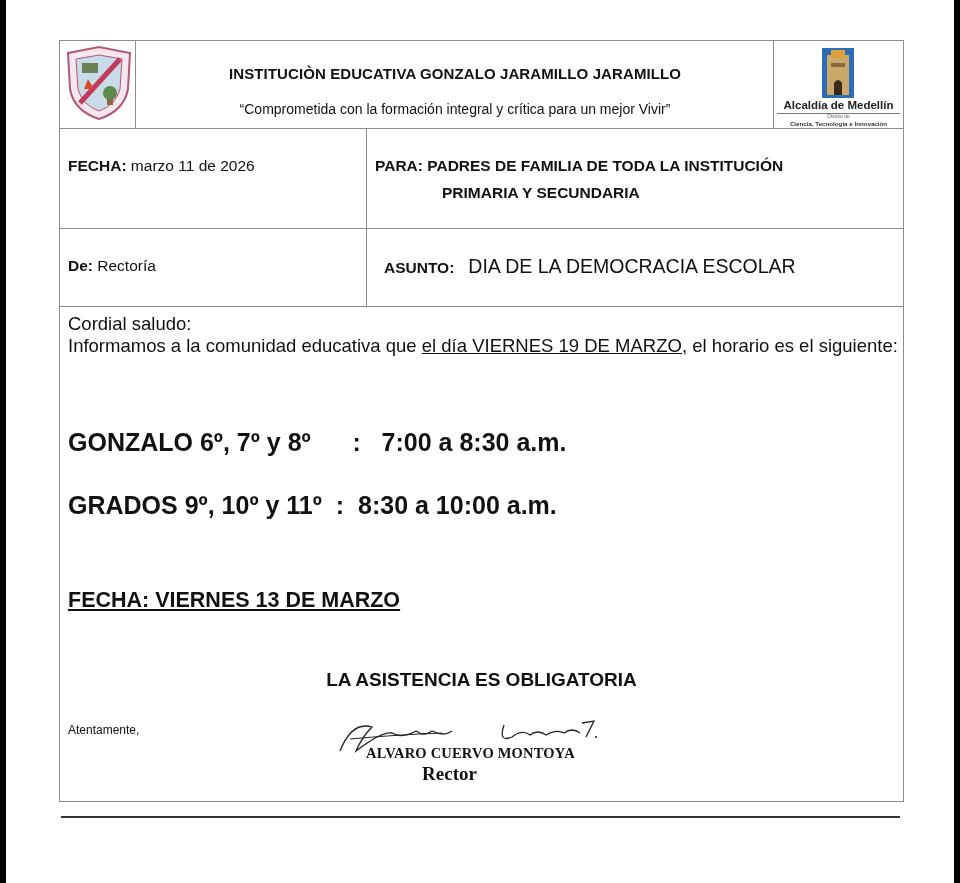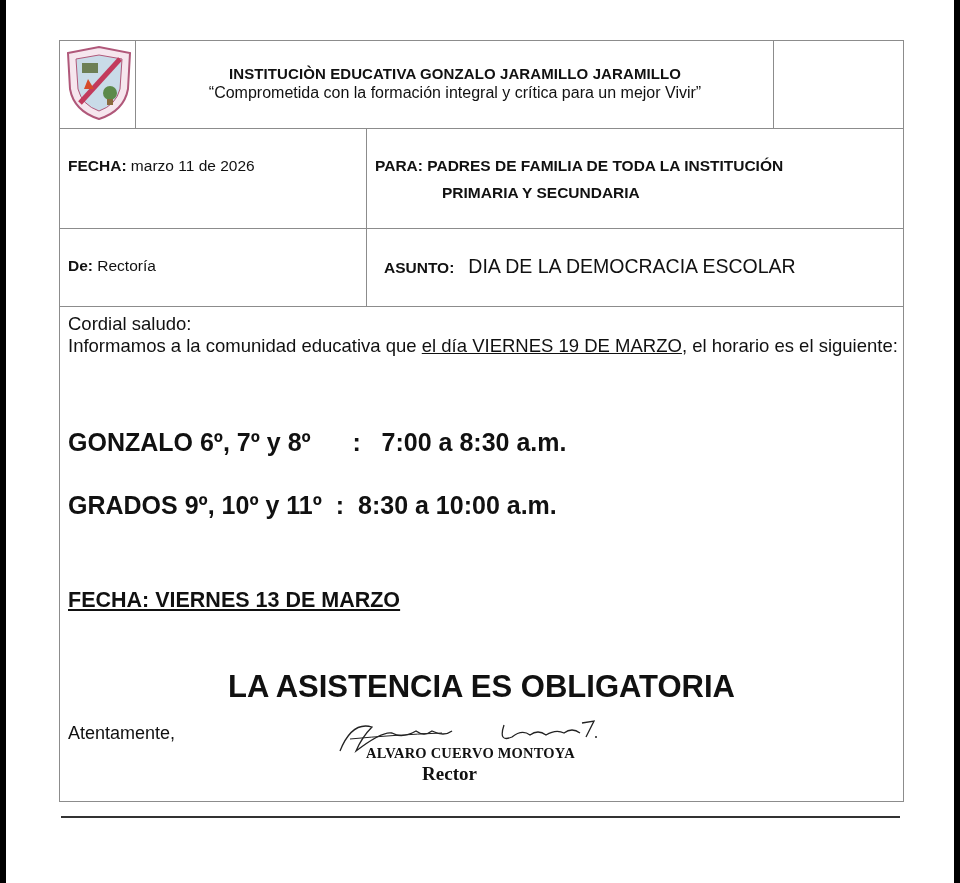--- a/index.html
+++ b/index.html
@@ -40,23 +40,23 @@
   .hdr-title {
     position: absolute;
     left: 76px; width: 638px; top: 24px;
     text-align: center;
     font-weight: bold;
     font-size: 15px;
     letter-spacing: 0.1px;
   }
   .hdr-motto {
     position: absolute;
-    left: 76px; width: 638px; top: 43px;
+    left: 76px; width: 638px; top: 60px;
     text-align: center;
-    font-size: 16px;
+    font-size: 14px;
   }
   .crest {
     position: absolute; left: 4px; top: 4px; width: 70px; height: 76px;
   }
   .alcaldia {
     position: absolute; left: 714px; top: 4px; width: 129px; height: 82px;
     text-align: center;
   }
   .alc-name {
     position: absolute; left: 0; right: 0; top: 54px;
@@ -88,24 +88,24 @@
   .u { text-decoration: underline; }
   .sched {
     position: absolute; left: 8px; font-weight: bold; font-size: 25px; white-space: pre;
   }
   .fecha-big {
     position: absolute; left: 8px; top: 547px;
     font-weight: bold; font-size: 21.5px; text-decoration: underline;
   }
   .asistencia {
     position: absolute; left: 0; right: 0; top: 628px; text-align: center;
-    font-weight: bold; font-size: 31px;
+    font-weight: bold; font-size: 19px;
   }
   .atentamente {
-    position: absolute; left: 8px; top: 682px; font-size: 18px;
+    position: absolute; left: 8px; top: 682px; font-size: 12px;
   }
   .signature {
     position: absolute; left: 272px; top: 676px; width: 300px; height: 60px;
   }
   .sig-name {
     position: absolute; left: 34px; top: 28px;
     font-family: "Liberation Serif", serif; font-weight: bold; font-size: 14.5px;
     letter-spacing: 0.2px; white-space: nowrap;
   }
   .sig-role {
@@ -141,20 +141,32 @@
       <rect x="18" y="18" width="16" height="10" fill="#6d7f55"></rect>
       <path d="M20 44 L24 34 L30 44 Z" fill="#d64b2a"></path>
       <circle cx="46" cy="48" r="7" fill="#5c8a4a"></circle>
       <rect x="43" y="54" width="6" height="6" fill="#8a6a3c"></rect>
     </svg>
   </div>
 
   <div class="hdr-title">INSTITUCIÒN EDUCATIVA GONZALO JARAMILLO JARAMILLO</div>
   <div class="hdr-motto">“Comprometida con la formación integral  y crítica para un mejor Vivir”</div>
 
+  <div class="alcaldia">
+    <svg width="34" height="52" viewBox="0 0 34 52" style="position:absolute;left:47px;top:2px">
+      <rect x="1" y="1" width="32" height="50" fill="#2d6db5"></rect>
+      <rect x="6" y="8" width="22" height="40" fill="#c9a86a"></rect>
+      <rect x="10" y="3" width="14" height="8" fill="#d9a23c"></rect>
+      <path d="M13 48 L13 36 Q17 30 21 36 L21 48 Z" fill="#3a2a1a"></path>
+      <rect x="10" y="16" width="14" height="4" fill="#8a6a3c"></rect>
+    </svg>
+    <div class="alc-name">Alcaldía de Medellín</div>
+    <div class="alc-dist">Distrito de</div>
+    <div class="alc-sub">Ciencia, Tecnología e Innovación</div>
+  </div>
 
   <div class="cell-text" style="left:8px; top:116px">
     <span class="b">FECHA:</span><span> marzo 11 de 2026</span>
   </div>
   <div class="cell-text b" style="left:315px; top:116px">
     <span>PARA:</span><span> PADRES DE FAMILIA DE TODA LA INSTITUCIÓN</span>
   </div>
   <div class="para-line2">PRIMARIA Y SECUNDARIA</div>
 
   <div class="cell-text" style="left:8px; top:216px">

